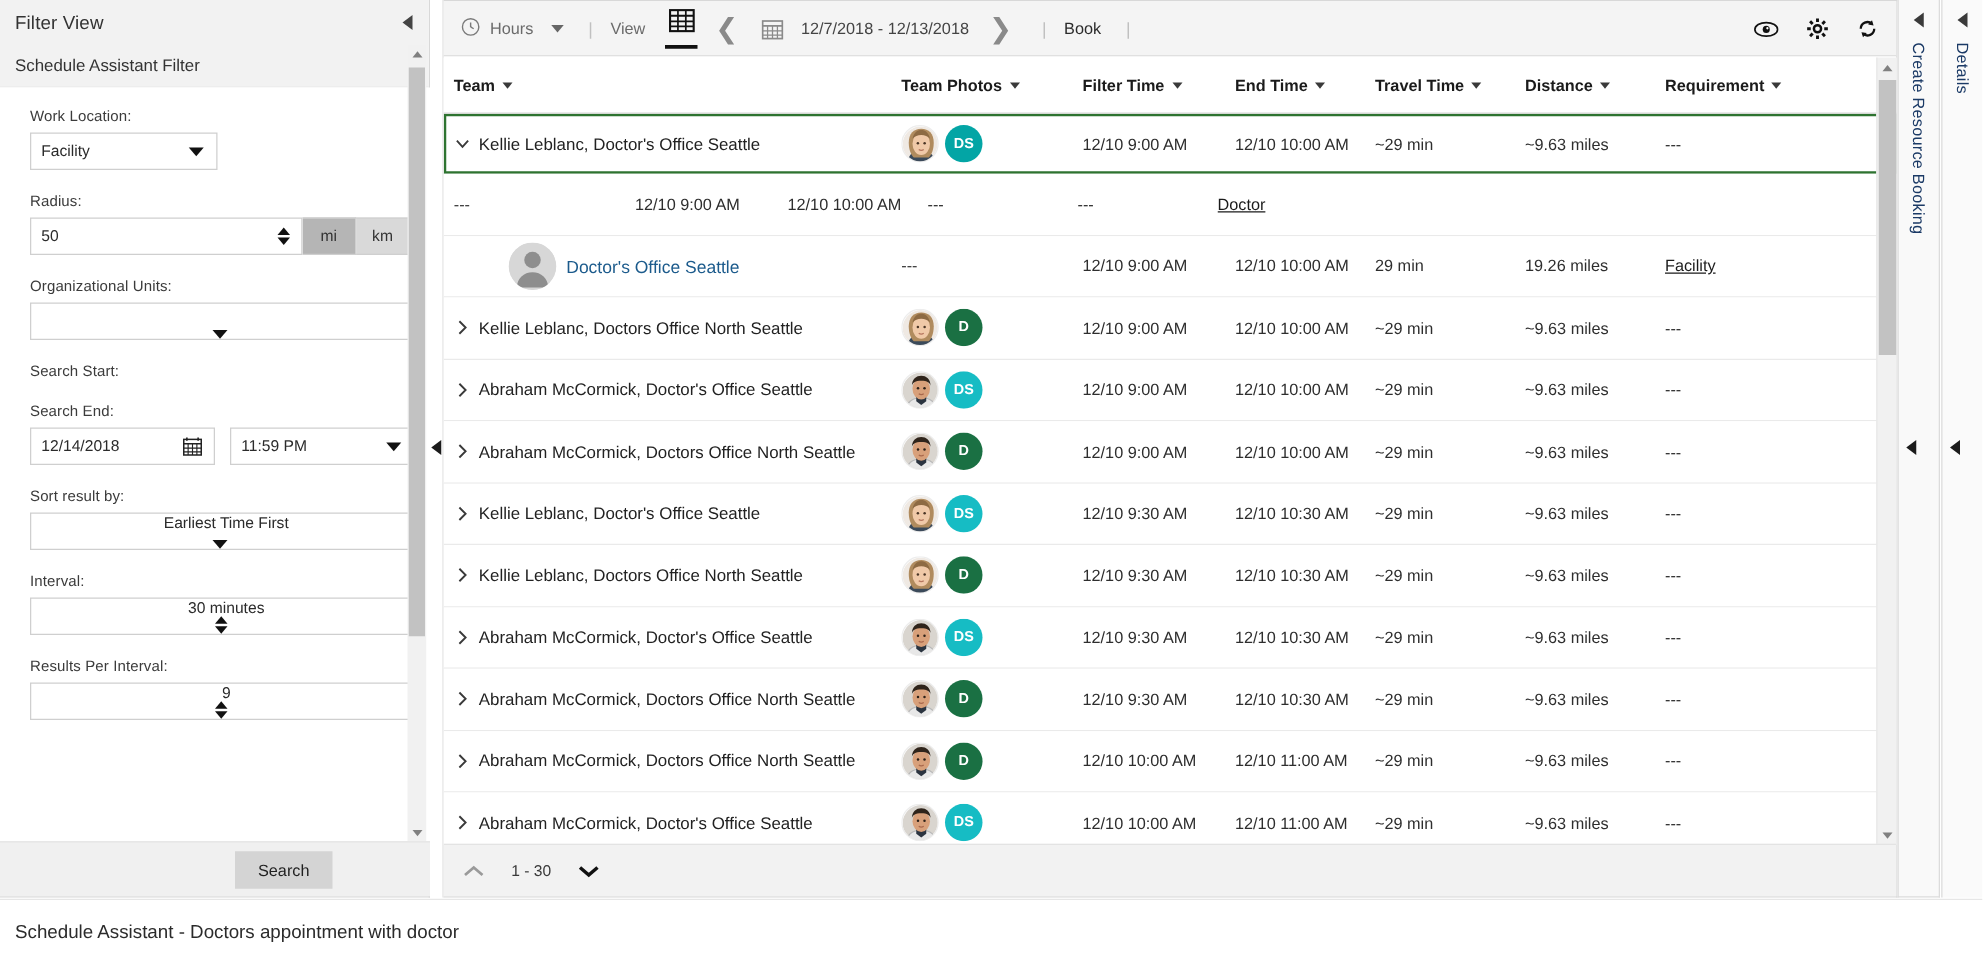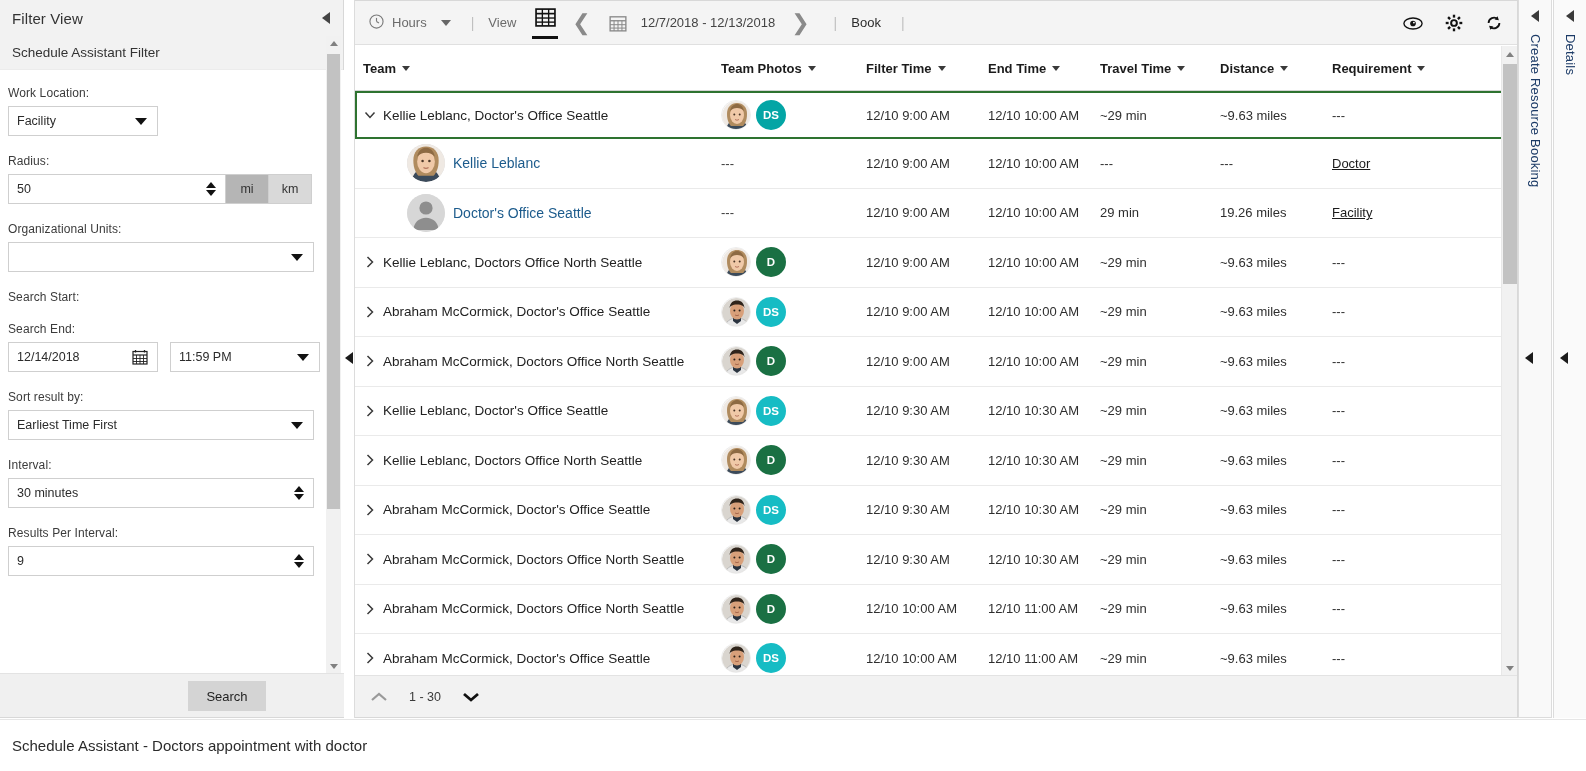--- a/index.html
+++ b/index.html
@@ -52,21 +52,21 @@
   }
   .filter-subheader .subtitle {
     font-size: 13.5px; color: #333;
   }
   .filter-body {
     position: absolute;
     top: 70px; left: 0;
     width: 344px;
     height: 604px;
     background: #ffffff;
-    padding: 16px 12px 10px 8px;
+    padding: 16px 12px 10px 24px;
     overflow: hidden;
   }
   .field-label {
     font-size: 12px; color: #3b3b3b;
     margin-bottom: 6px; margin-top: 0;
     letter-spacing: .1px;
   }
   .row2 { display: flex; gap: 16px; }
   .fld { margin-bottom: 18px; }
 
@@ -102,21 +102,21 @@
     width: 0; height: 0;
     border-left: 5px solid transparent;
     border-right: 5px solid transparent;
     border-top: 6px solid #111;
   }
   .cal-icon {
     width: 16px; height: 16px; margin-right: 9px;
     flex-shrink: 0;
   }
   .w-half { width: 150px; }
-  .w-full { width: 306px; }
+  .w-full { width: 306px; flex-direction: column; }
   .w-dt { width: 150px; }
 
   .radius-row { display: flex; }
   .radius-input { width: 218px; }
   .unit-btn {
     width: 43px; height: 30px;
     border: 1px solid #cfcfcf; border-left: none;
     display: flex; align-items: center; justify-content: center;
     font-size: 12.5px; color: #333;
     cursor: pointer;
@@ -698,42 +698,20 @@
               </span>
               <span class="badge" style="background: rgb(3, 165, 165);">DS</span>
             </div>
             <div class="cell c-start">12/10 9:00 AM</div>
             <div class="cell c-end">12/10 10:00 AM</div>
             <div class="cell c-travel">~29 min</div>
             <div class="cell c-dist">~9.63 miles</div>
             <div class="cell c-req">---</div>
           </div>
           <div class="row child">
-            <div class="cell c-team team-cell">
-              <span class="child-avatar">
-                <svg width="38" height="38" viewBox="0 0 30 30" style="display:block">
-                  <defs>
-                    <clipPath id="cw">
-                      <circle cx="15" cy="15" r="15"></circle>
-                    </clipPath>
-                  </defs>
-                  <g clip-path="url(#cw)">
-                    <rect width="30" height="30" fill="#efe9e3"></rect>
-                    <path d="M4 30c0-7 5-11 11-11s11 4 11 11z" fill="#3b4a5a"></path>
-                    <path d="M5 13c0-7 4-11 10-11s10 4 10 11c0 6-2 10-4 12H9c-2-2-4-6-4-12z" fill="#b08b5e"></path>
-                    <ellipse cx="15" cy="14" rx="7" ry="9" fill="#f0c9a8"></ellipse>
-                    <path d="M8 10c1-5 4-7 7-7s6 2 7 7c-2-2-4-3-7-3s-5 1-7 3z" fill="#8d6a43"></path>
-                    <circle cx="12.3" cy="13.5" r="1" fill="#4a3526"></circle>
-                    <circle cx="17.7" cy="13.5" r="1" fill="#4a3526"></circle>
-                    <path d="M13 18.5q2 1.5 4 0" fill="none" stroke="#b5765f" stroke-width="1"></path>
-                  </g>
-                </svg>
-              </span>
-              <span class="child-name">Kellie Leblanc</span>
-            </div>
             <div class="cell c-photos photos-cell">
               <span class="dash">---</span>
             </div>
             <div class="cell c-start">12/10 9:00 AM</div>
             <div class="cell c-end">12/10 10:00 AM</div>
             <div class="cell c-travel">---</div>
             <div class="cell c-dist">---</div>
             <div class="cell c-req"><span class="req-link">Doctor</span></div>
           </div>
           <div class="row child">

